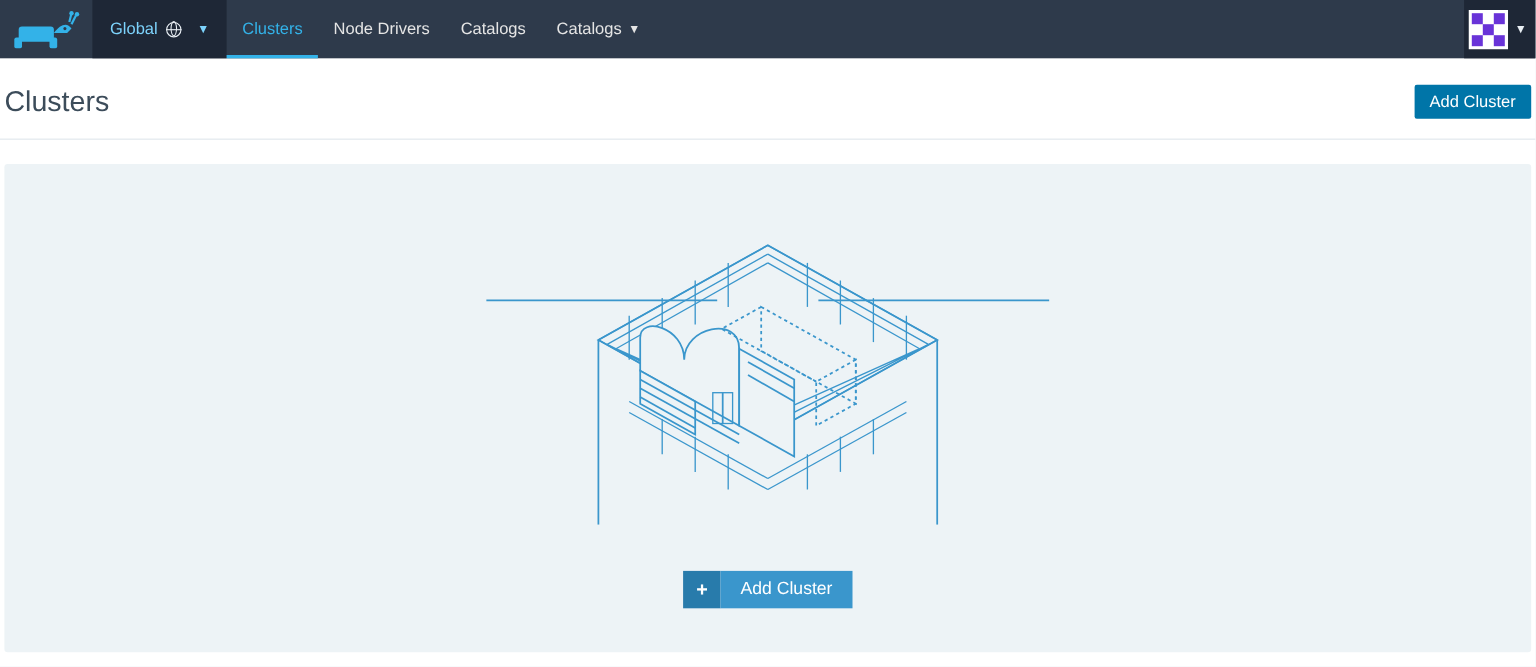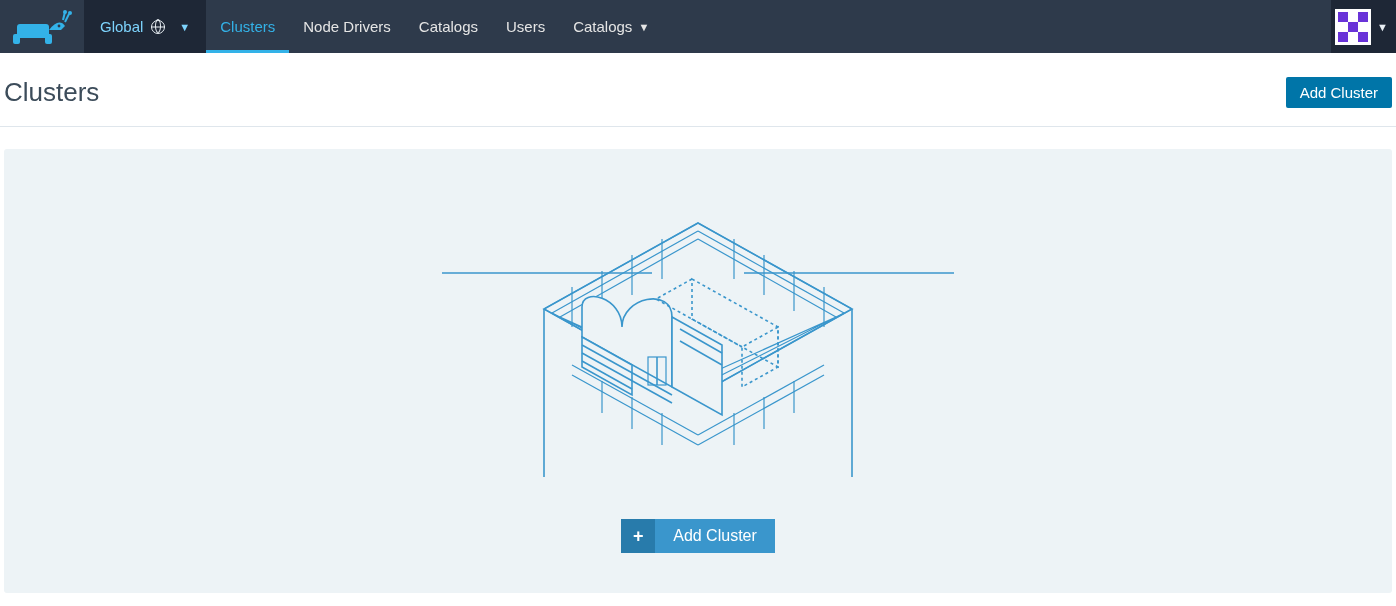--- a/index.html
+++ b/index.html
@@ -52,23 +52,20 @@
   </div>
   <div class="navitems">
     <div class="navitem active">
         <span>Clusters</span>
       </div>
     <div class="navitem">
         <span>Node Drivers</span>
       </div>
     <div class="navitem">
         <span>Catalogs</span>
-      </div>
-    <div class="navitem">
-        <span>Users</span>
       </div>
     <div class="navitem">
       <span>Catalogs</span>
       <span class="chev">▼</span>
     </div>
   </div>
   <div class="spacer"></div>
   <div class="userbox">
     <svg class="avatar" viewBox="0 0 36 36">
       <rect width="36" height="36" fill="#fff"></rect>

